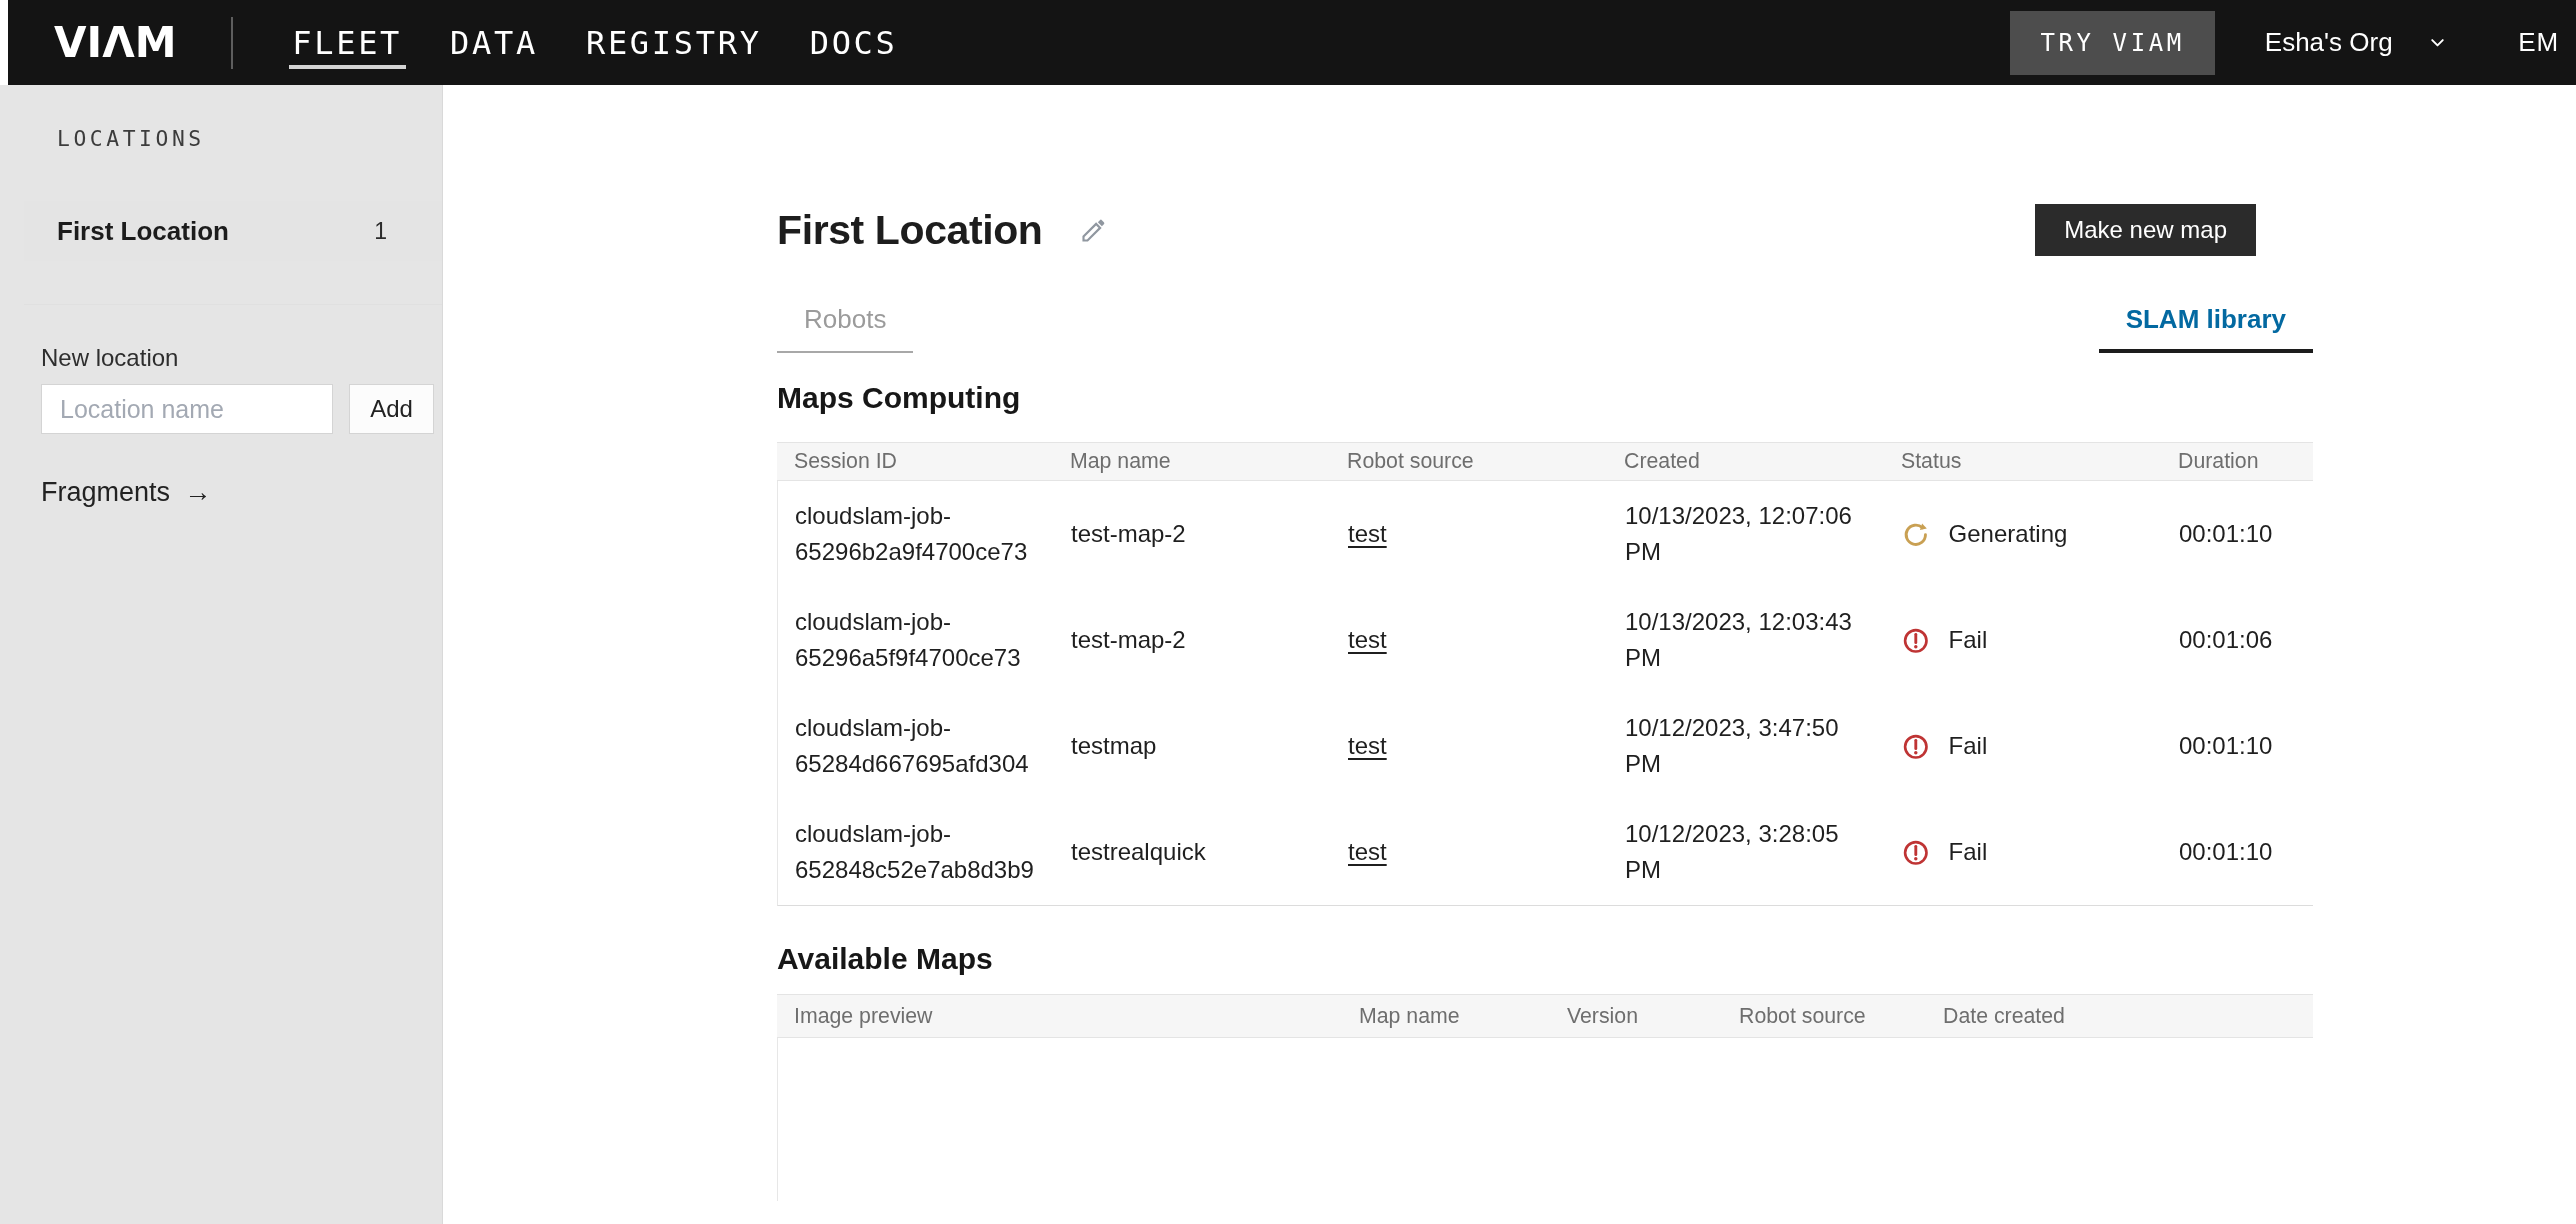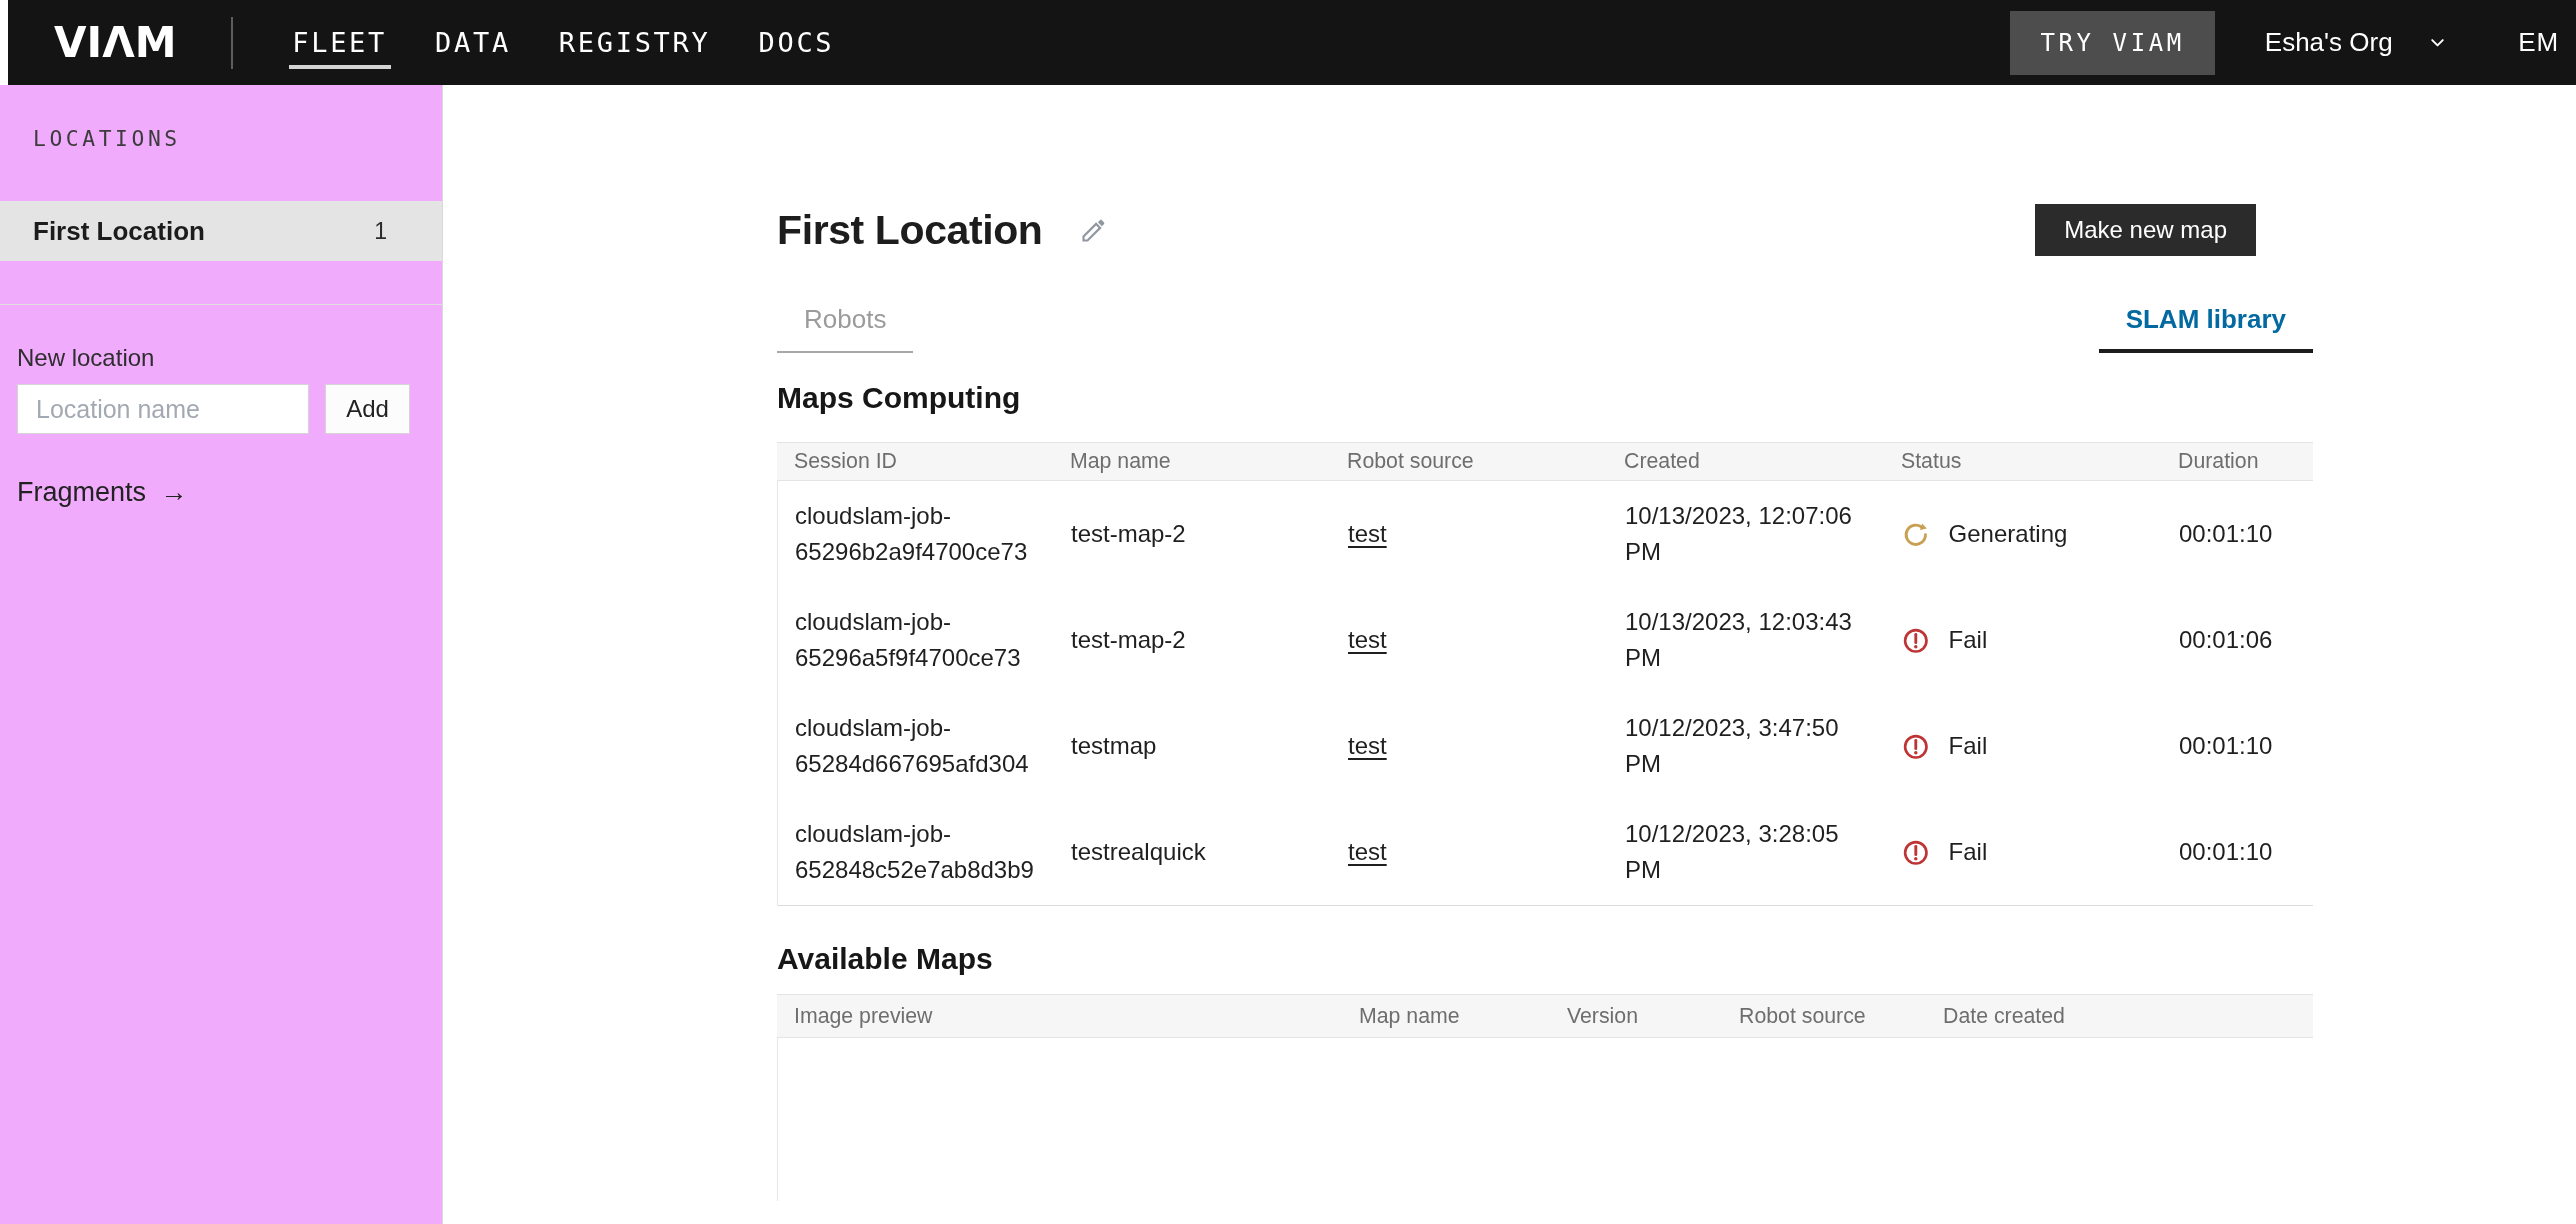--- a/index.html
+++ b/index.html
@@ -7,34 +7,34 @@
   #app { position:relative; width:2576px; height:1225px; overflow:hidden; background:#fff; }
 
   
   .topnav { position:absolute; top:0; left:8px; width:2576px; height:85px; background:#141414;
             display:flex; align-items:center; }
   .logo { margin-left:46px; color:#fff; font-size:42px; font-weight:800; letter-spacing:0px;
           font-family:"DejaVu Sans", sans-serif; cursor:pointer; }
   .nav-sep { width:1.8px; height:52px; background:#5e5e5e; margin-left:55px; }
   .nav-links { display:flex; align-items:center; gap:48px; margin-left:59px; height:85px; }
   .nav-link { position:relative; color:#fff; font-family:"DejaVu Sans Mono", monospace;
-              font-size:27px; letter-spacing:2.7px; height:85px; display:flex; align-items:center; cursor:pointer; }
+              font-size:32px; letter-spacing:2.7px; height:85px; display:flex; align-items:center; cursor:pointer; }
   .nav-link.active::after { content:""; position:absolute; left:-3.6px; right:-3.6px; bottom:16px;
               height:3.6px; background:#d4d4d4; }
   .nav-right { margin-left:auto; display:flex; align-items:center; }
   .try-viam-btn { background:#4d4d4d; color:#fff; font-family:"DejaVu Sans Mono", monospace;
               font-size:24px; letter-spacing:3.6px; border:none; height:64px; padding:0 30px; cursor:pointer; }
   .org-switcher { display:flex; align-items:center; margin-left:50px; cursor:pointer;gap:14px; }
   .org-name { color:#fff; font-size:26px; }
   .org-chevron { margin-left:19.6px; display:flex; }
   .user-initials { color:#fff; font-size:26px; letter-spacing:0.9px; margin-left:69px; margin-right:25px; cursor:pointer; }
 
   
-  .sidebar { position:absolute; top:85px; left:0; width:443px; height:1140px; background:#f0abfc;
-             border-right:0.9px solid #d9d9d9; }
+  .sidebar { position:absolute; top:85px; left:0; width:443px; height:1140px; background:#e5e5e5;
+             border-right:0.9px solid #d9d9d9;padding-left:24px; }
   .sidebar-section-label { margin:41px 0 0 33px; font-family:"DejaVu Sans Mono", monospace;
              font-size:21.3px; letter-spacing:3.6px; color:#3c3c3c; }
   .location-row { margin-top:50px; height:60px; background:#e4e4e4; display:flex; align-items:center;
              padding:0 55px 0 33px; cursor:pointer; }
   .location-name { font-size:26px; font-weight:700; color:#1c1c1c; }
   .location-count { margin-left:auto; font-size:23px; color:#2b2b2b; }
   .sidebar-divider { margin-top:43px; height:0.9px; background:#e0e0e0; }
   .new-location-label { margin:39px 0 0 17px; font-size:24px; color:#2e2e2e; }
   .new-location-form { margin:12.4px 0 0 17px; display:flex; }
   .location-input { width:292px; height:50px; background:#fff; border:0.9px solid #d4d4d4;

